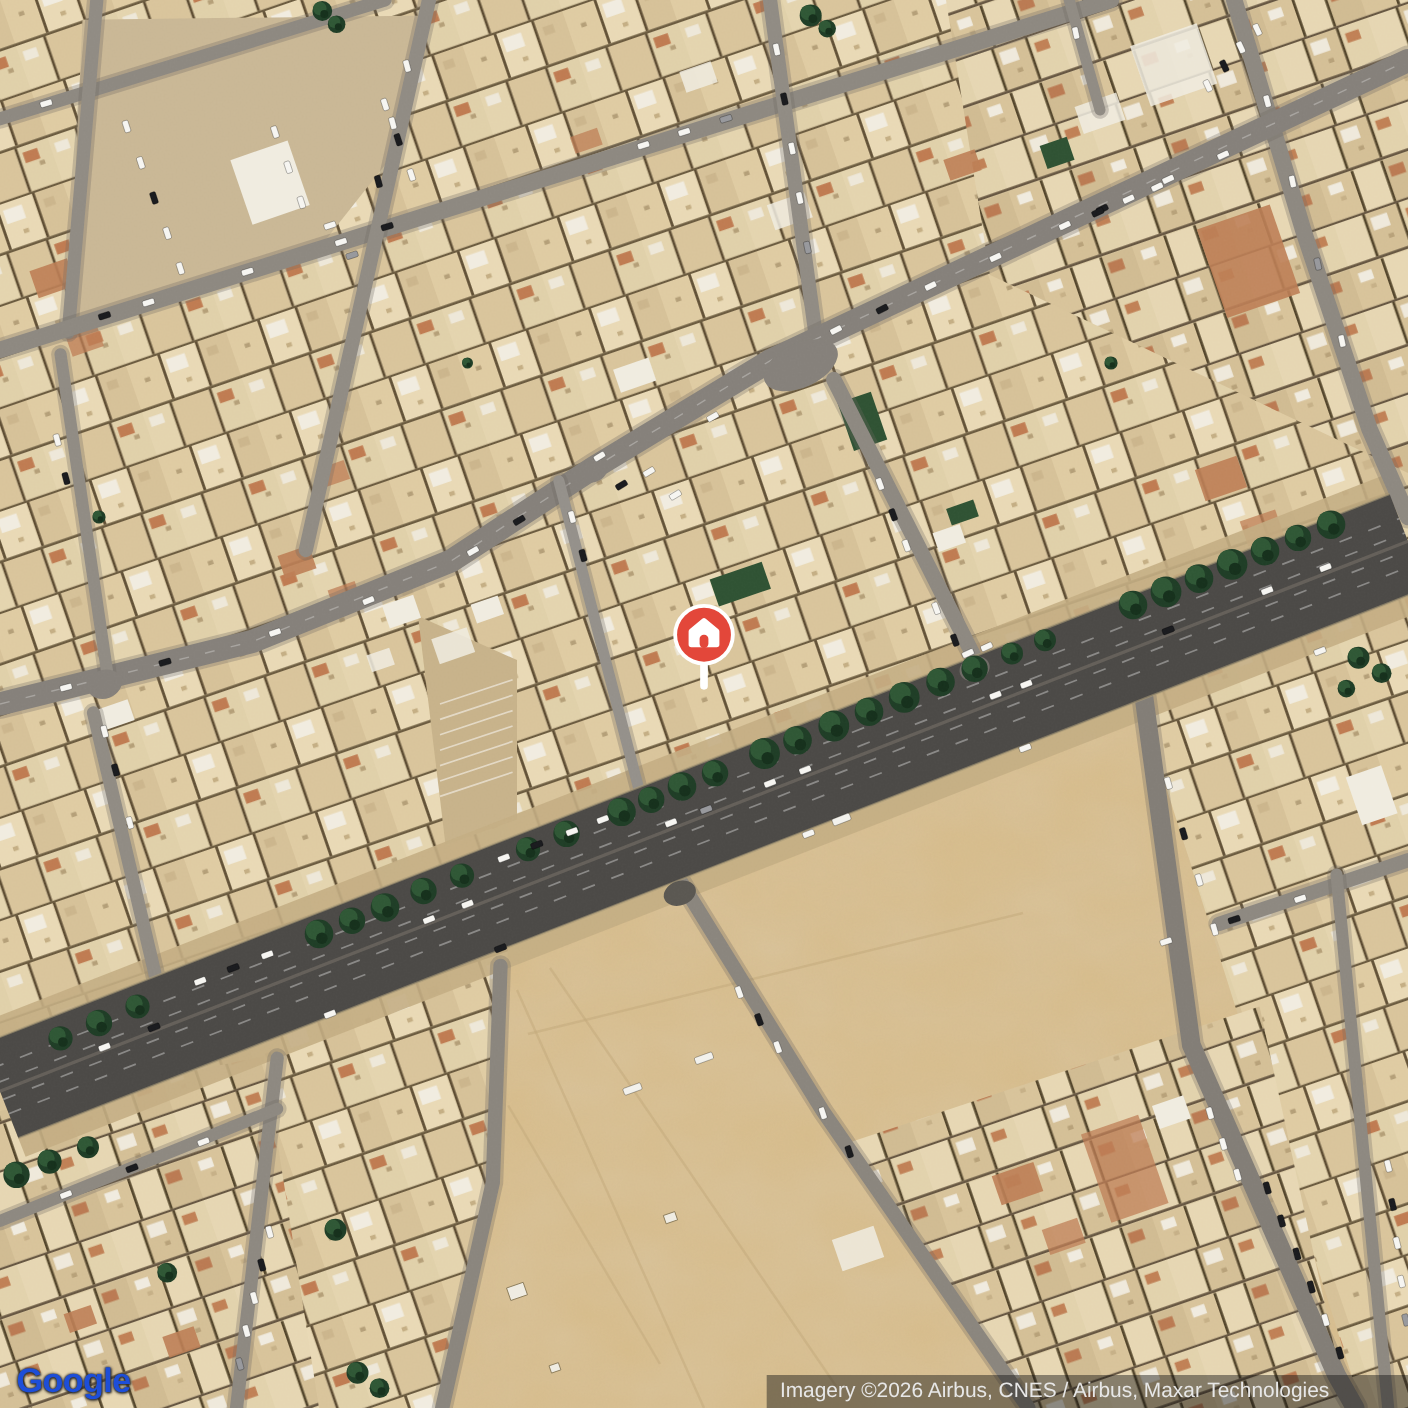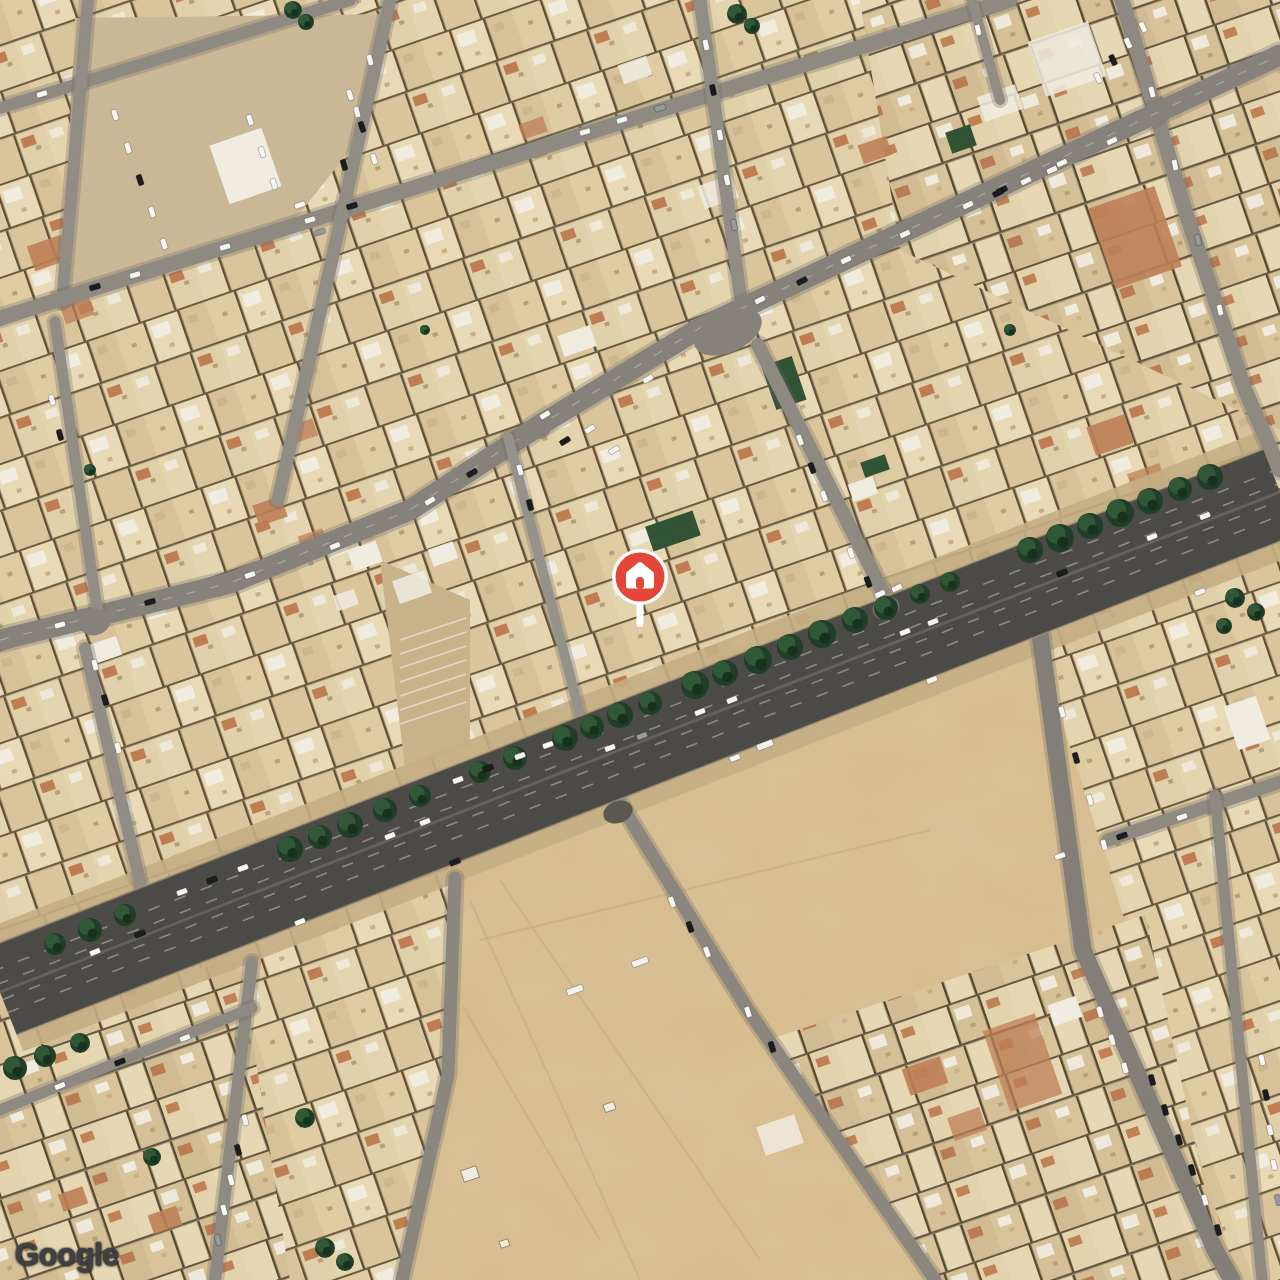--- a/index.html
+++ b/index.html
@@ -1,20 +1,20 @@
 <!DOCTYPE html>
 <html><head>
 <meta charset="utf-8">
 <style>
   html,body{margin:0;padding:0;background:#111;}
   .stage{position:relative;width:1280px;height:1280px;overflow:hidden;
          font-family:"Liberation Sans",sans-serif;background:#dfcfa9;}
   .stage svg{display:block;position:absolute;left:0;top:0;}
   .glogo{position:absolute;left:15px;bottom:7px;font-size:31px;font-weight:bold;
-         letter-spacing:-0.5px;color:#404040;cursor:pointer;
+         letter-spacing:-0.5px;color:#1d4ed8;cursor:pointer;
          text-shadow:0 0 2px rgba(60,60,60,.9),0 1px 3px rgba(40,40,40,.85),
                      1px 1px 2px rgba(40,40,40,.8),-1px 0 2px rgba(60,60,60,.6);}
   .attrbar{position:absolute;left:697px;right:0;bottom:0;height:30px;
            background:rgba(20,20,20,.45);color:#e7e7e7;font-size:19px;
            line-height:30px;padding-left:12px;white-space:nowrap;overflow:hidden;}
 </style>
 </head>
 <body>
 
 <div class="stage">
@@ -468,13 +468,16 @@
         <rect x="-3.5" y="20" width="7" height="30" rx="3.5" fill="#ffffff"></rect>
         <circle cx="0" cy="0" r="28" fill="#ffffff"></circle>
         <circle cx="0" cy="0" r="24.5" fill="#e3473a"></circle>
         <path d="M0,-11.5 L11.5,-2 L11.5,10 L-11.5,10 L-11.5,-2 Z" fill="#fff" stroke="#fff" stroke-width="5" stroke-linejoin="round" transform="translate(0,-1)"></path>
         <rect x="-4" y="0" width="8" height="12" rx="3.8" fill="#e3473a"></rect>
       </g>
     </svg>
 
   <div class="glogo">Google</div>
 
+  <div class="attrbar">
+    <span>Imagery ©2026 Airbus, CNES / Airbus, Maxar Technologies</span>
+  </div>
 </div>
 
 </body></html>

